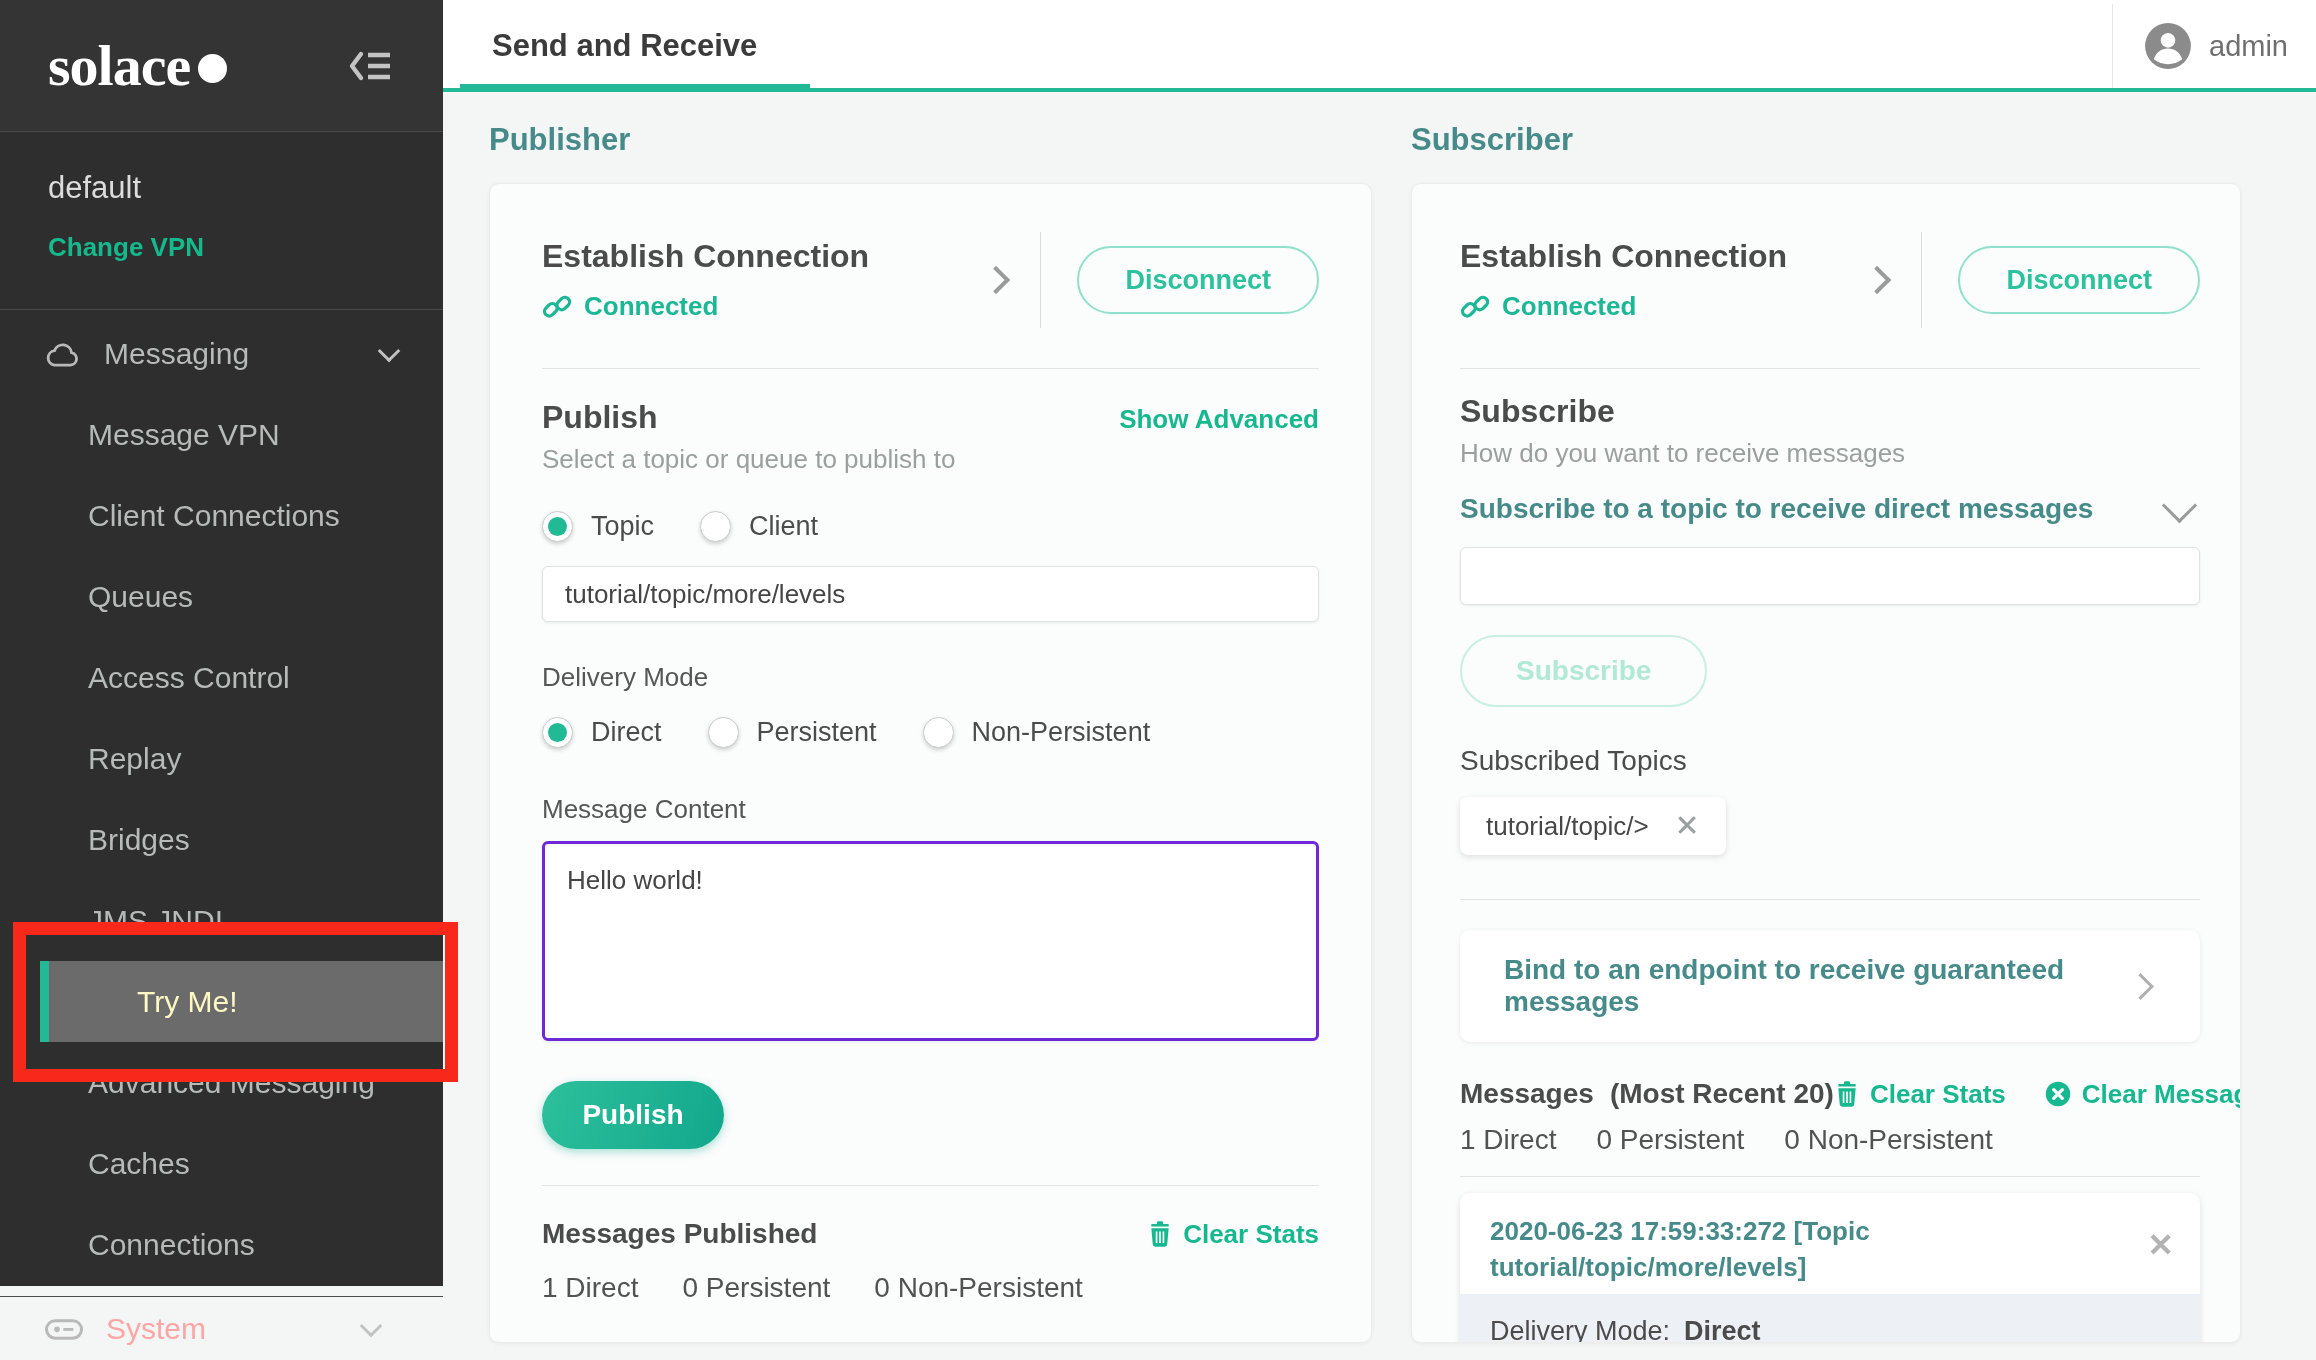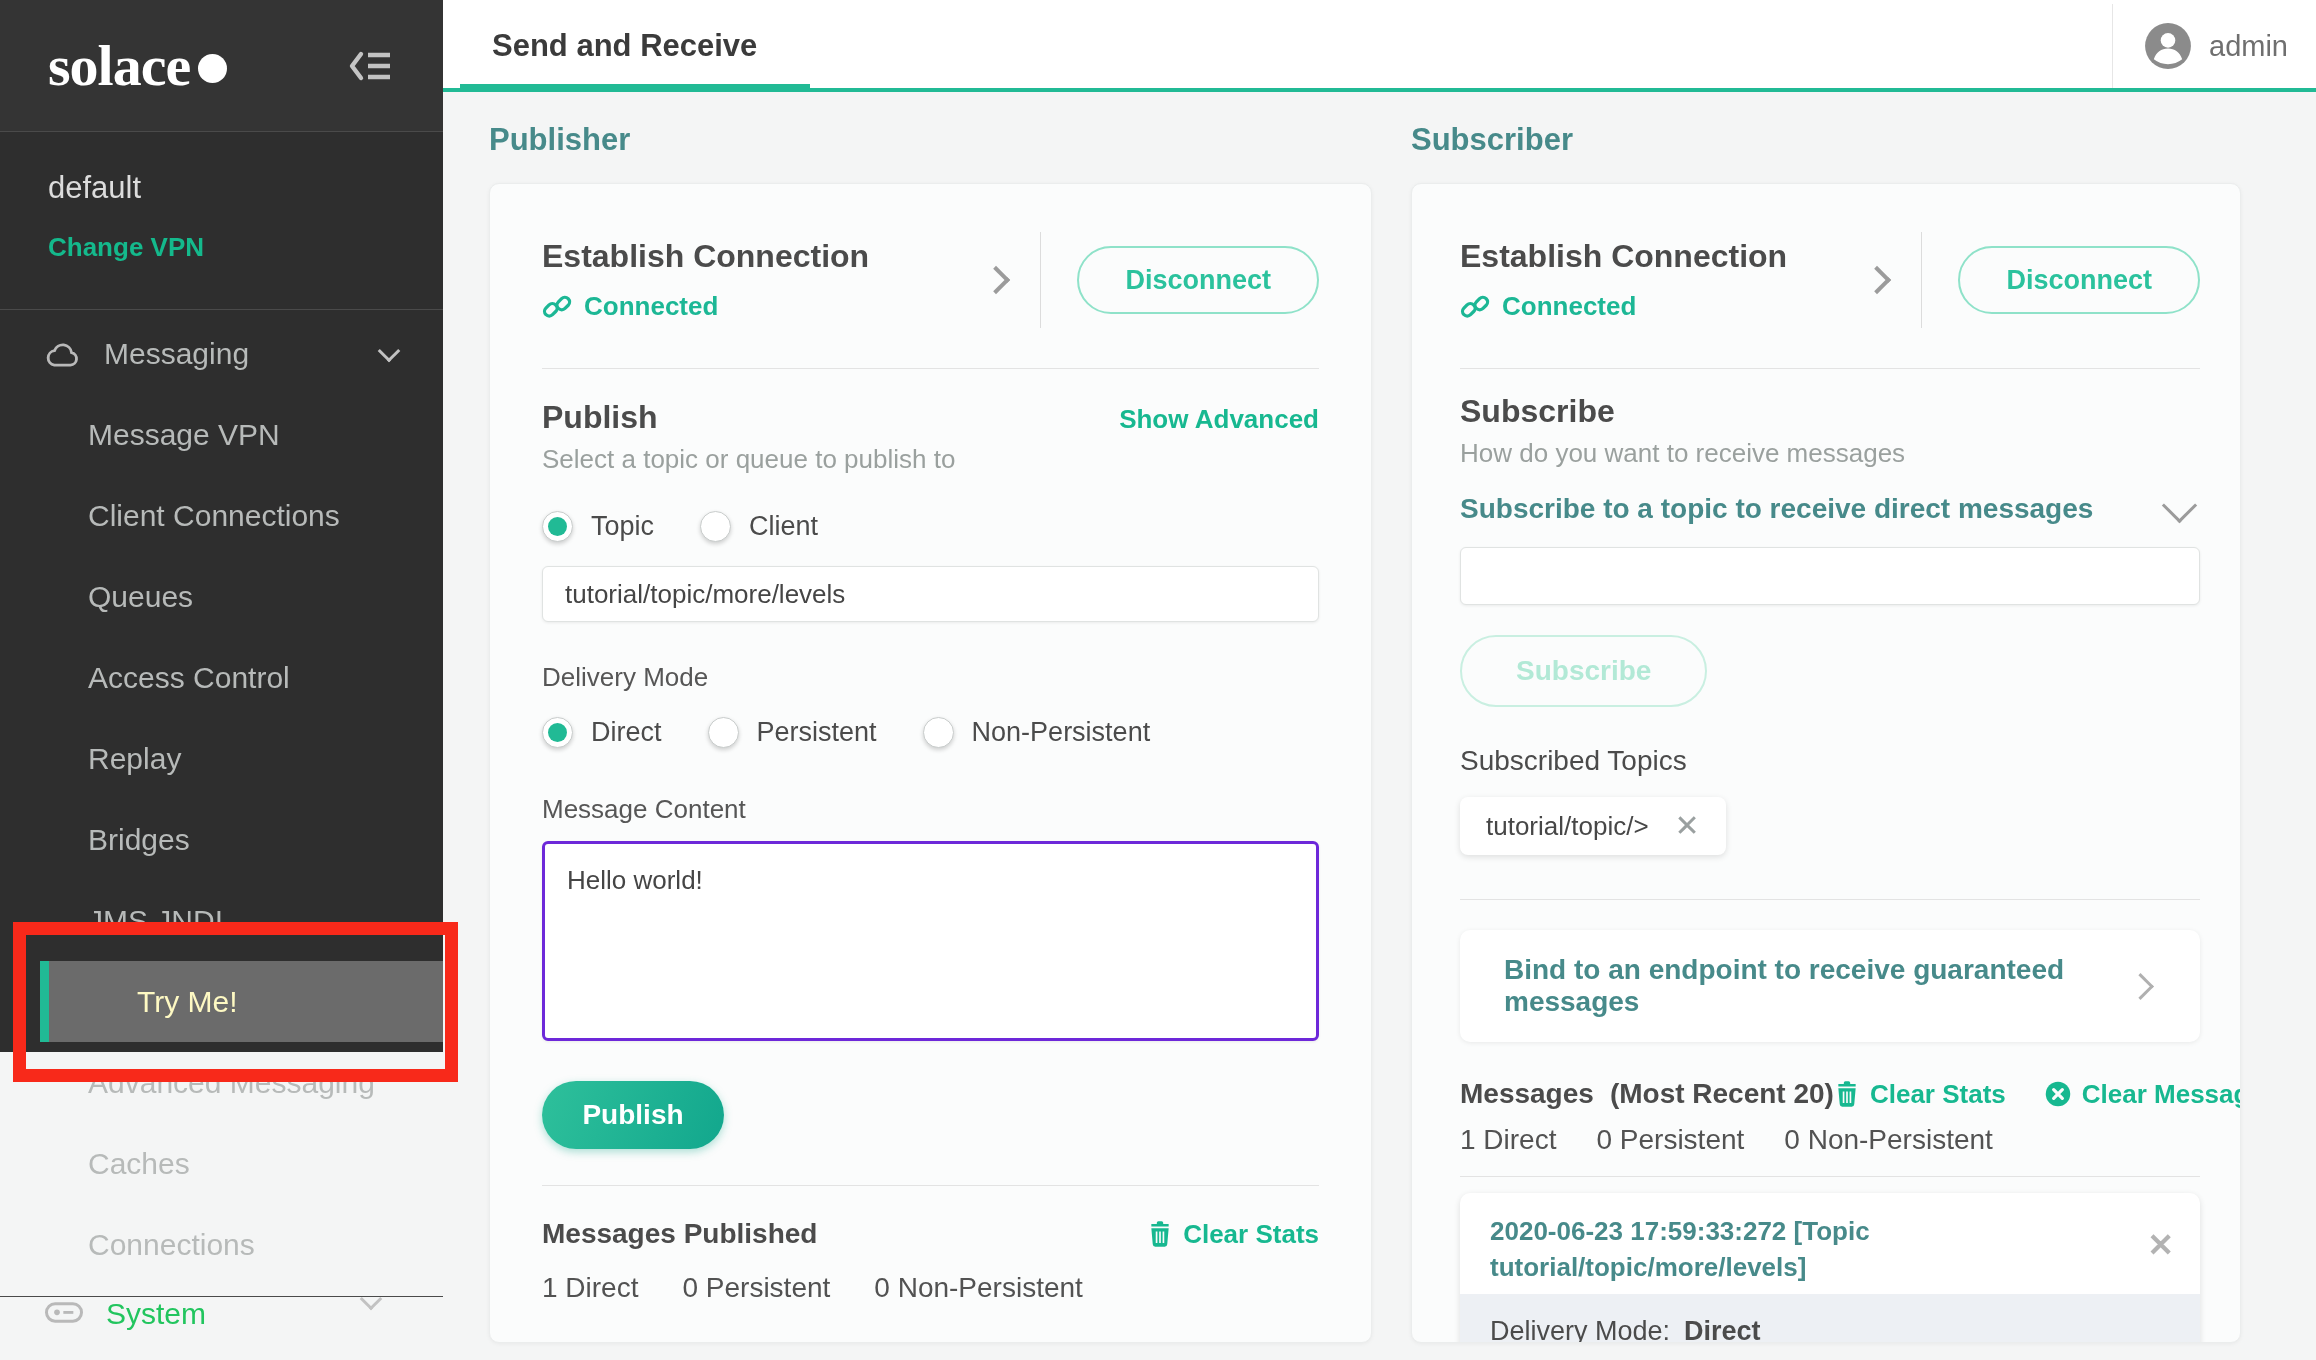--- a/index.html
+++ b/index.html
@@ -2,38 +2,38 @@
 <html><head>
 <meta charset="utf-8">
 <style>
   html,body{margin:0;padding:0;}
   body{
     width:2316px;height:1360px;overflow:hidden;position:relative;
     font-family:"Liberation Sans",sans-serif;background:#f4f5f5;
     -webkit-font-smoothing:antialiased;
   }
   
-  .sidebar{position:absolute;left:0;top:0;width:443px;height:1052px;background:#2e2e2e;z-index:10;}
+  .sidebar{position:absolute;left:0;top:0;width:443px;height:1286px;background:#2e2e2e;z-index:10;}
   .logo-band{height:132px;background:#343434;border-bottom:1px solid #4a4a4a;
     display:flex;align-items:center;justify-content:space-between;padding:0 48px;box-sizing:border-box;}
   .logo{font-family:"Liberation Serif",serif;font-weight:700;font-size:58px;color:#ffffff;
     display:inline-flex;align-items:baseline;letter-spacing:-1px;}
   .logo-dot{width:29px;height:29px;border-radius:50%;background:#fff;margin-left:8px;transform:translateY(-2px);}
   .collapse-btn{display:inline-flex;align-items:center;cursor:pointer;}
   .vpn-block{padding:38px 48px 46px;border-bottom:1px solid #4a4a4a;}
   .vpn-name{font-size:31px;color:#dcdcdc;}
   .vpn-link{margin-top:26px;font-size:26px;font-weight:700;color:#14b98c;cursor:pointer;}
   .menu{position:absolute;top:313px;left:0;right:0;}
   .menu-row{height:81px;display:flex;align-items:center;color:#b7bab9;font-size:30px;box-sizing:border-box;cursor:pointer;}
   .menu-row.section{padding:0 46px 0 44px;}
   .menu-row.section .sec-label{margin-left:22px;flex:1;}
   .menu-row.sub{padding-left:88px;}
   .menu-row.active{background:#6b6b6b;color:#fef9c3;margin-left:40px;border-left:9px solid #21ba95;}
   .system-block{position:absolute;top:1296px;left:0;right:0;height:64px;border-top:1px solid #4a4a4a;
-    display:flex;padding:0 64px 0 44px;box-sizing:border-box;color:#22c55e;font-size:30px;cursor:pointer;}
+    display:flex;align-items:center;padding:0 64px 0 44px;box-sizing:border-box;color:#fca5a5;font-size:30px;cursor:pointer;}
   .system-block .sec-label{margin-left:22px;flex:1;}
   .chev-down-sm{width:13px;height:13px;border-right:3px solid #c2c2c2;border-bottom:3px solid #c2c2c2;
     transform:rotate(45deg);margin-top:-6px;}
   
   .annotation-box{position:absolute;left:13px;top:922px;width:445px;height:160px;box-sizing:border-box;
     border:13px solid #f8291a;z-index:60;pointer-events:none;}
   
   .topbar{position:absolute;left:443px;top:0;right:0;height:92px;background:#ffffff;display:flex;align-items:center;}
   .page-title{margin-left:49px;font-size:31px;font-weight:700;color:#3b3b3b;}
   .topbar-right{margin-left:auto;display:flex;align-items:center;height:100%;padding-right:28px;}

